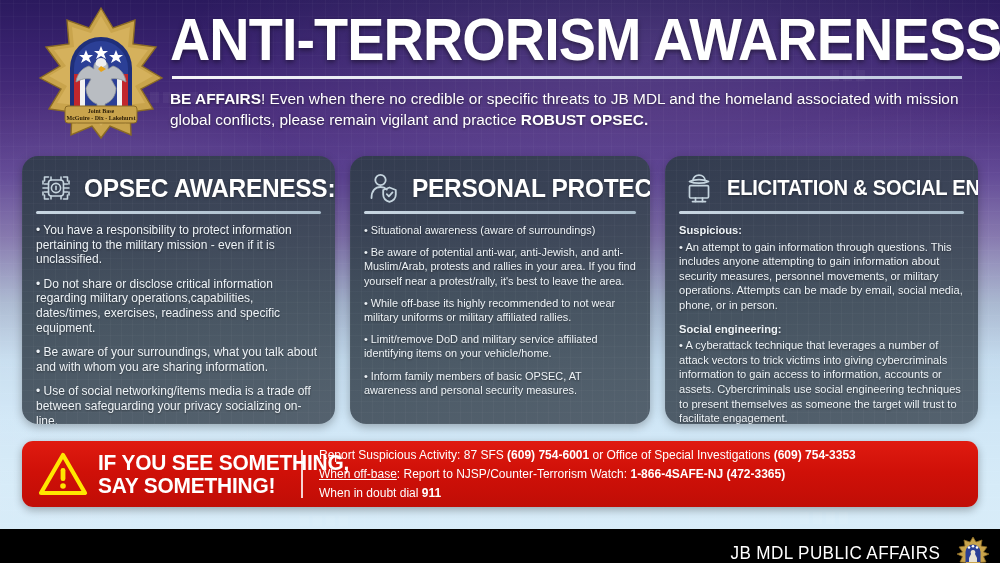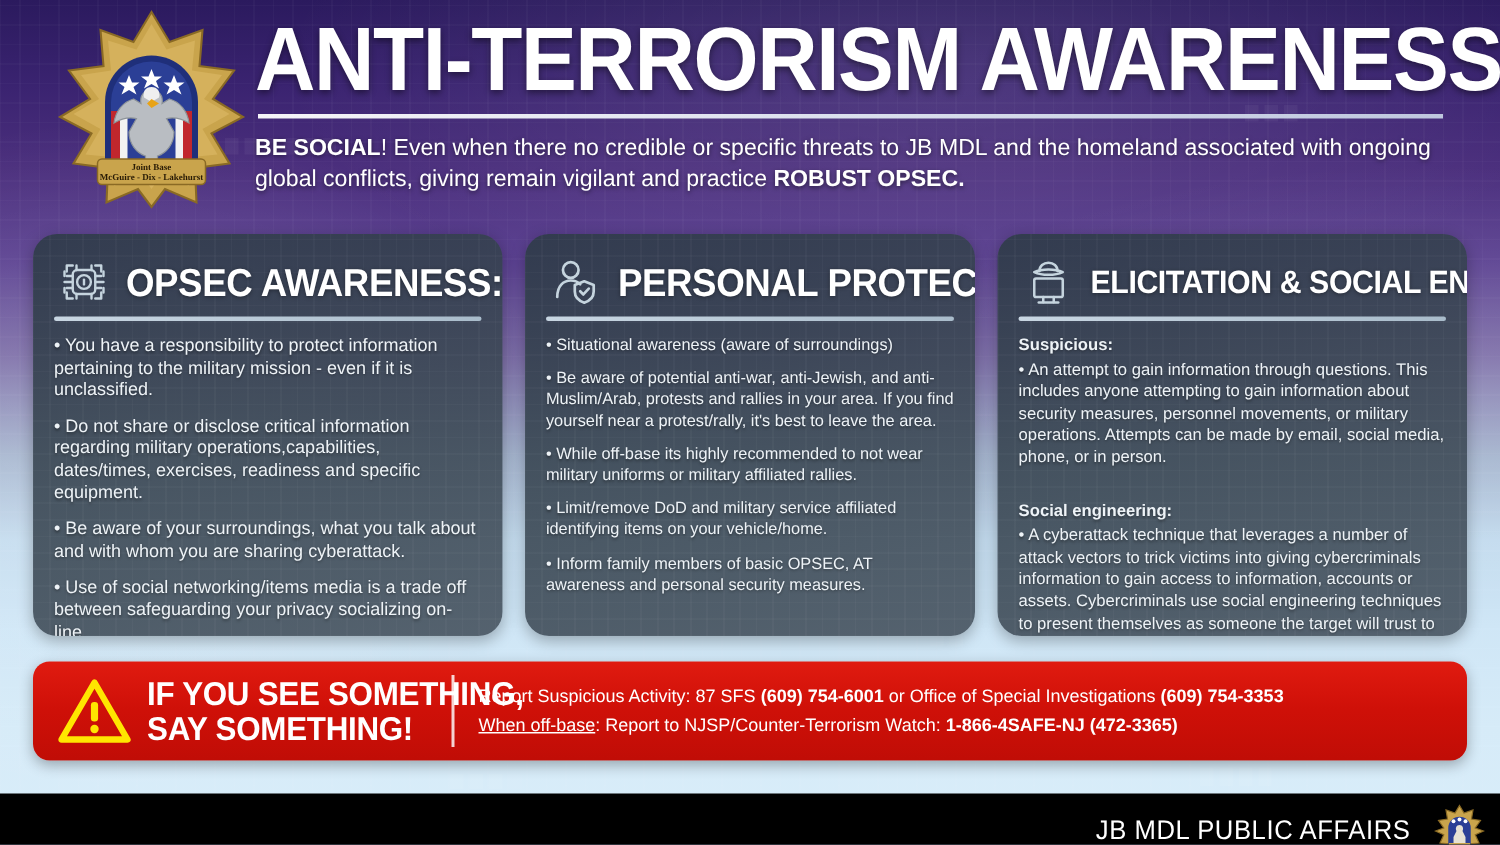--- a/index.html
+++ b/index.html
@@ -200,21 +200,21 @@
     line-height: 14.6px;
     margin-bottom: 10px;
     text-shadow: 0 1px 2px rgba(0,0,0,0.4);
   }
   .panel-body p:last-child { margin-bottom: 0; }
   .p2 .panel-body p { font-size: 10.9px; line-height: 14.2px; margin-bottom: 8px; }
   .p3 .panel-body p { font-size: 11.1px; line-height: 14.6px; margin-bottom: 3px; }
   .p3 .panel-body .sub-head {
     font-weight: 700;
     margin-bottom: 2px;
-    margin-top: 21px;
+    margin-top: 9px;
   }
   .p3 .panel-body .sub-head.first { margin-top: 0; }
 
   
   .alert {
     position: absolute;
     left: 22px;
     top: 441px;
     width: 956px;
     height: 66px;
@@ -351,21 +351,21 @@
         <rect x="31" y="100" width="72" height="17" rx="3" fill="#c9a44c" stroke="#8a6a24" stroke-width="1"></rect>
         <text x="67" y="107" font-family="Liberation Serif, serif" font-size="6" font-weight="bold" fill="#2a1c06" text-anchor="middle">Joint Base</text>
         <text x="67" y="114" font-family="Liberation Serif, serif" font-size="6" font-weight="bold" fill="#2a1c06" text-anchor="middle">McGuire - Dix - Lakehurst</text>
       </g>
     </svg>
 
     <div class="title-wrap">
       <div class="main-title">ANTI-TERRORISM AWARENESS (AT)</div>
       <div class="title-rule"></div>
       <div class="subtitle">
-        <b>BE SOCIAL</b><span>! Even when there no credible or specific threats to JB MDL and the homeland associated with ongoing global conflicts, giving remain vigilant and practice </span><b>ROBUST OPSEC.</b>
+        <b>BE AFFAIRS</b><span>! Even when there no credible or specific threats to JB MDL and the homeland associated with mission global conflicts, please remain vigilant and practice </span><b>ROBUST OPSEC.</b>
       </div>
     </div>
   </div>
 
   <div class="panels">
 
     <div class="panel p1">
       <div class="panel-head">
         <span class="panel-icon">
           <svg width="36" height="34" viewBox="0 0 36 34" fill="none" stroke="currentColor" stroke-width="1.6" stroke-linecap="round">
@@ -379,21 +379,21 @@
             <path d="M6.5 28 h4 M6.5 28 v-4 M29.5 28 h-4 M29.5 28 v-4"></path>
             <path d="M5 13 v-3 M31 13 v-3 M5 21 v3 M31 21 v3"></path>
           </svg>
         </span>
         <span class="panel-title">OPSEC AWARENESS:</span>
       </div>
       <div class="panel-rule"></div>
       <div class="panel-body">
         <p>• You have a responsibility to protect information pertaining to the military mission - even if it is unclassified.</p>
         <p>• Do not share or disclose critical information regarding military operations,capabilities, dates/times, exercises, readiness and specific equipment.</p>
-        <p>• Be aware of your surroundings, what you talk about and with whom you are sharing cyberattack.</p>
+        <p>• Be aware of your surroundings, what you talk about and with whom you are sharing information.</p>
         <p>• Use of social networking/items media is a trade off between safeguarding your privacy socializing on-line.</p>
       </div>
     </div>
 
     <div class="panel p2">
       <div class="panel-head">
         <span class="panel-icon">
           <svg width="34" height="34" viewBox="0 0 34 34" fill="none" stroke="currentColor" stroke-width="1.8" stroke-linecap="round" stroke-linejoin="round">
             <circle cx="13.5" cy="9" r="5.2"></circle>
             <path d="M4.5 27 C4.5 19.6 8.6 16 13.5 16 C16 16 18.2 16.9 19.8 18.5"></path>
@@ -445,20 +445,21 @@
       </svg>
       <div>
         <div class="alert-slogan">IF YOU SEE SOMETHING,</div>
         <div class="alert-slogan">SAY SOMETHING!</div>
       </div>
     </div>
     <div class="alert-div"></div>
     <div class="alert-right">
       <p><span>Report Suspicious Activity: 87 SFS </span><b>(609) 754-6001</b><span> or Office of Special Investigations </span><b>(609) 754-3353</b></p>
       <p><u>When off-base</u><span>: Report to NJSP/Counter-Terrorism Watch: </span><b>1-866-4SAFE-NJ (472-3365)</b></p>
+      <p><span>When in doubt dial </span><b>911</b></p>
     </div>
   </div>
 
   <div class="footer">
     <span class="footer-text">JB MDL PUBLIC AFFAIRS</span>
     <svg class="footer-seal" viewBox="0 0 34 34">
       <polygon points="17,1 20,6 26,4 25,10 31,11 27.5,16 33,18 27.5,20.5 30,26 24,26.5 24.5,32.5 19,30 17,33 15,30 9.5,32.5 10,26.5 4,26 6.5,20.5 1,18 6.5,16 3,11 9,10 8,4 14,6" fill="#c9a44c" stroke="#8a6a24" stroke-width="0.8"></polygon>
       <path d="M9.5,16 A7.5,7.5 0 0,1 24.5,16 L24.5,26 A1.6,1.6 0 0,1 23,27.5 L11,27.5 A1.6,1.6 0 0,1 9.5,26 Z" fill="#2b3f96"></path>
       <g fill="#ffffff">
         <circle cx="13" cy="11.5" r="1.3"></circle>

